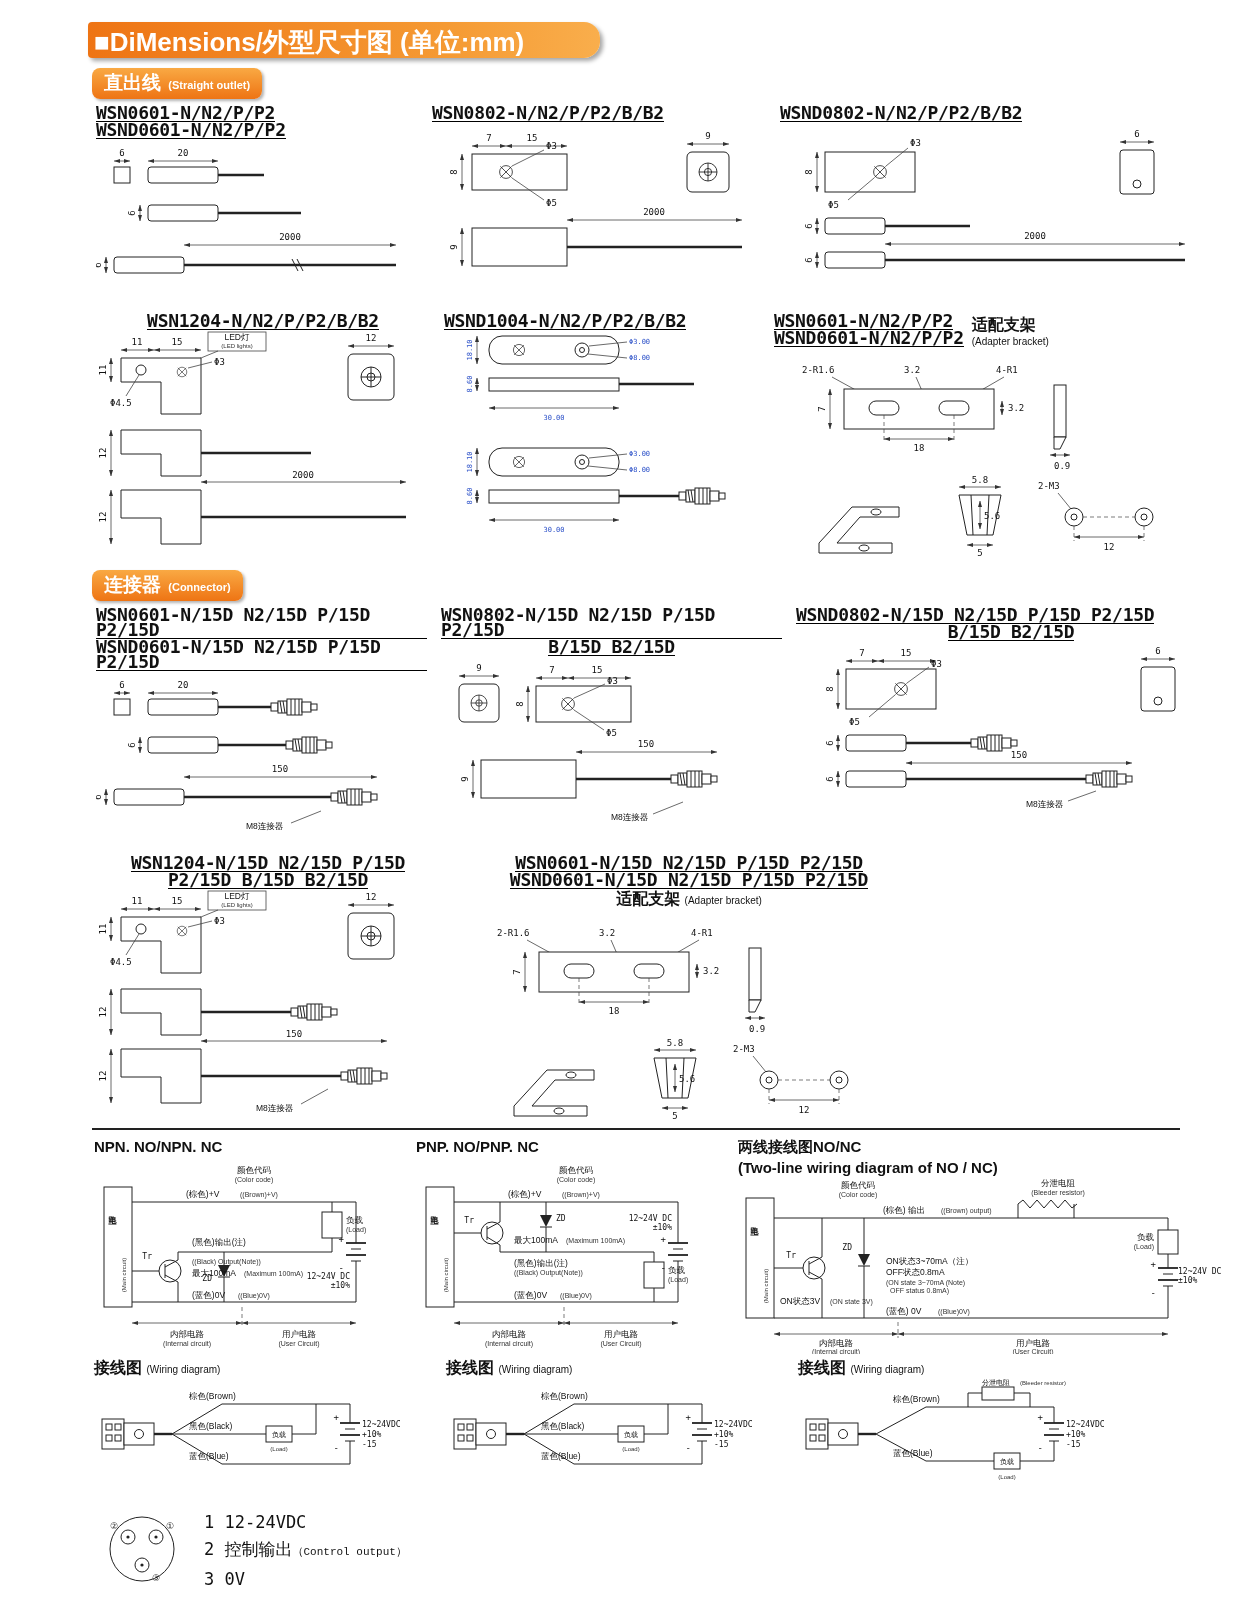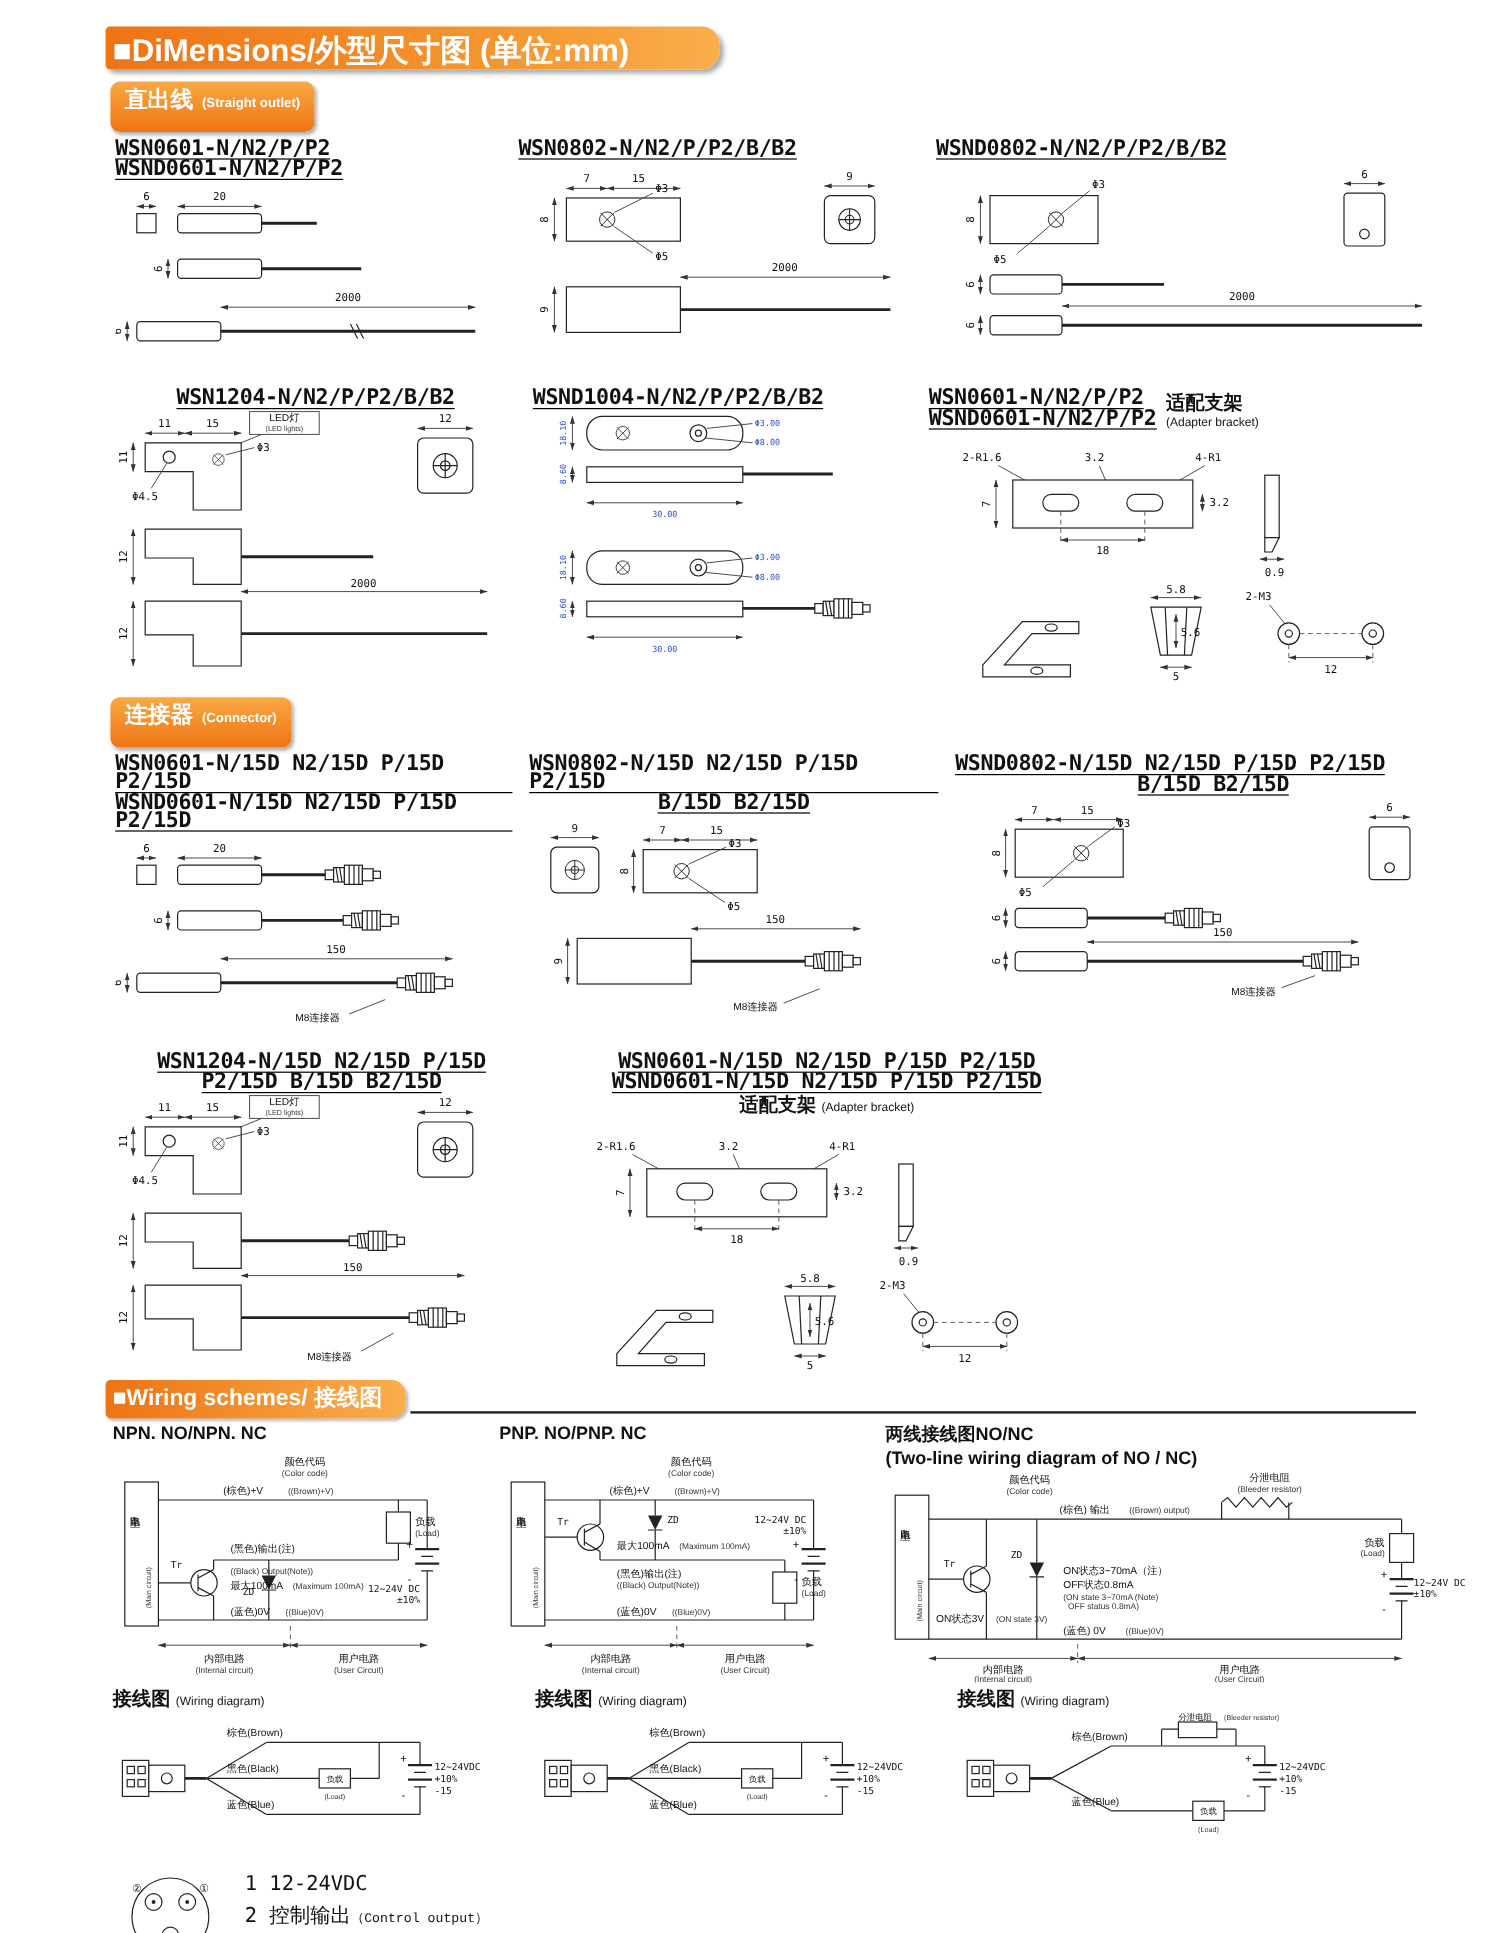--- a/index.html
+++ b/index.html
@@ -7,21 +7,21 @@
   .page { position:relative; width:1240px; height:1611px; background:#fff; overflow:hidden;
           font-family:"Liberation Sans","DejaVu Sans",sans-serif; color:#111; }
 
   
   .main-banner { margin:22px 0 0 88px; width:512px; height:36px; line-height:40px;
     background:linear-gradient(90deg,#ee7414,#f59a33 70%,#f9ae4c);
     border-radius:4px 16px 16px 4px; box-shadow:3px 3px 4px rgba(0,0,0,.35);
     color:#fff; font-size:26px; font-weight:bold; padding-left:6px; white-space:nowrap; }
   .badge { display:inline-block; margin:10px 0 0 92px;
     background:linear-gradient(180deg,#f9a943,#ee7414);
-    border-radius:8px; padding:2px 12px 14px 12px; color:#fff; font-weight:bold;
+    border-radius:8px; padding:2px 12px 3px 12px; color:#fff; font-weight:bold;
     font-size:19px; box-shadow:2px 2px 3px rgba(0,0,0,.3); }
   .badge .en { font-size:11px; font-weight:bold; margin-left:2px; }
   .wiring-head { display:flex; align-items:flex-end; margin:8px 0 0 88px; padding-right:60px; }
   .wiring-banner { width:250px; height:32px; line-height:32px;
     background:linear-gradient(90deg,#ee7414,#f9ae4c);
     border-radius:4px 12px 12px 4px; box-shadow:2px 2px 3px rgba(0,0,0,.3);
     color:#fff; font-size:19px; font-weight:bold; padding-left:6px; white-space:nowrap; }
   .wiring-head .rule { flex:1; height:2px; background:#222; margin-bottom:4px; margin-left:4px; }
 
   
@@ -548,23 +548,20 @@
       <line class="dash" x1="300" y1="179" x2="300" y2="194"></line>
       <line class="dash" x1="370" y1="179" x2="370" y2="194"></line>
       <line class="dm" x1="300" y1="190" x2="370" y2="190" marker-start="url(#ar)" marker-end="url(#ar)"></line>
       <text class="d9" x="335" y="203" text-anchor="middle">12</text>
     </svg>
   </div>
 </div>
 
 
 <div class="wiring-head">
-  <div class="wiring-banner">
-    <span>■Wiring schemes/ 接线图</span>
-  </div>
   <div class="rule"></div>
 </div>
 
 
 <div class="wrow">
 
   <div>
     <div class="wtitle">NPN. NO/NPN. NC</div>
     <svg width="300" height="192">
       <rect class="sf" x="10" y="30" width="28" height="120"></rect>

